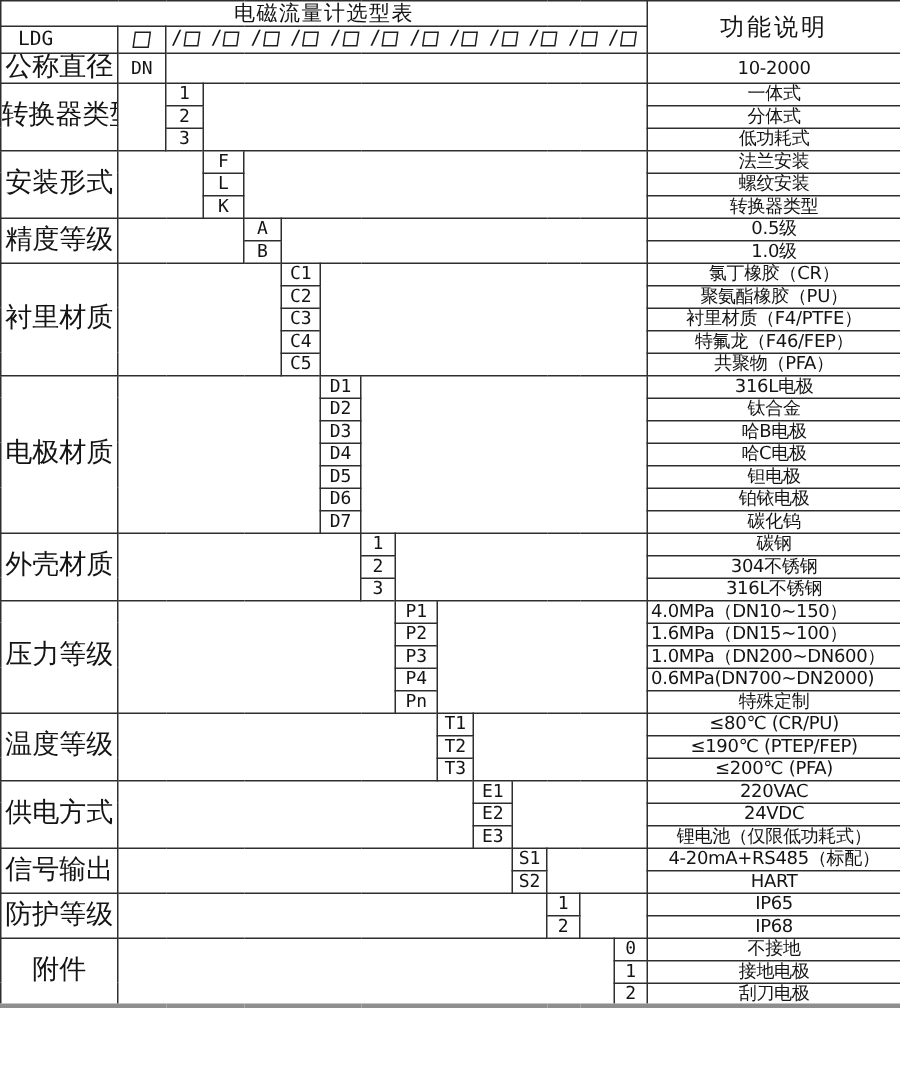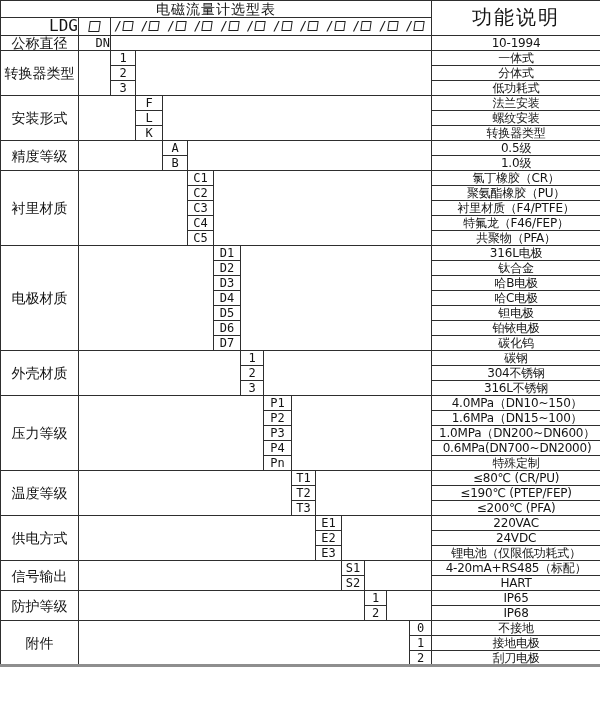--- a/index.html
+++ b/index.html
@@ -22,29 +22,29 @@
     padding: 0;
     text-align: center;
     vertical-align: middle;
     white-space: nowrap;
     overflow: hidden;
     line-height: 1.05;
   }
   tr.hdr td { height: 17px; }
   tr.data td { height: 15px; }
   td.title-cell { font-size: 14px; letter-spacing: 1px; }
-  td.func-header { font-size: 20px; letter-spacing: 2px; }
-  td.cat { font-size: 14px; }
+  td.func-header { font-size: 16px; letter-spacing: 2px; }
+  td.cat { font-size: 18px; }
   td.code { font-size: 12px; font-family: "DejaVu Sans Mono", monospace; }
-  td.code.left { text-align: right; padding-left: 0; margin-left: 12px; }
+  td.code.left { text-align: center; padding-left: 0; margin-left: 12px; }
   td.func { font-size: 12px; letter-spacing: -0.2px; }
-  td.func.left { text-align: center; padding-left: 2px; }
+  td.func.left { text-align: left; padding-left: 2px; }
   td.model-prefix {
-    text-align: right; padding-left: 11px;
-    font-size: 16px; font-family: "DejaVu Sans Mono", monospace;
+    text-align: left; padding-left: 11px;
+    font-size: 13px; font-family: "DejaVu Sans Mono", monospace;
   }
   span.big-box {
     display: inline-block; width: 11px; height: 11px;
     border: 1px solid #1f1f1f; transform: skewX(-8deg);
     vertical-align: middle;
   }
   div.slots {
     display: flex; justify-content: space-between; align-items: center;
     padding: 0 7px 0 3px; height: 100%;
   }
@@ -138,21 +138,21 @@
               <span class="sl">/</span>
               <span class="bx"></span>
             </span>
           </div>
         </td>
       </tr>
       <tr class="data">
         <td class="cat" rowspan="1">公称直径</td>
         <td class="code left">DN</td>
         <td colspan="13" rowspan="1"></td>
-        <td class="func">10-1994</td>
+        <td class="func">10-2000</td>
       </tr>
       <tr class="data">
         <td class="cat" rowspan="3">转换器类型</td>
         <td colspan="1" rowspan="3"></td>
         <td class="code">1</td>
         <td colspan="12" rowspan="3"></td>
         <td class="func">一体式</td>
       </tr>
       <tr class="data">
         <td class="code">2</td>

